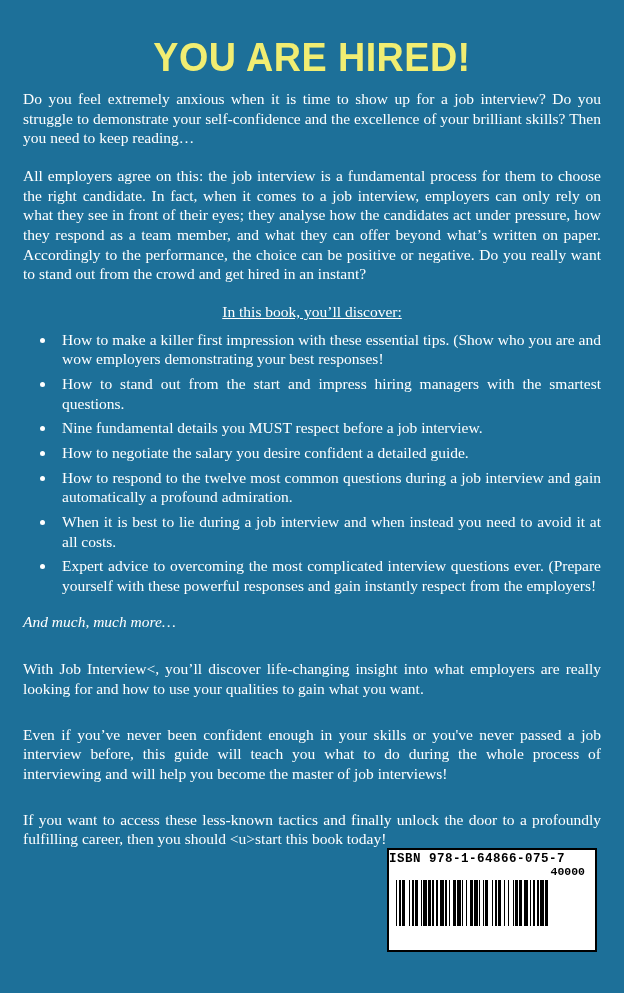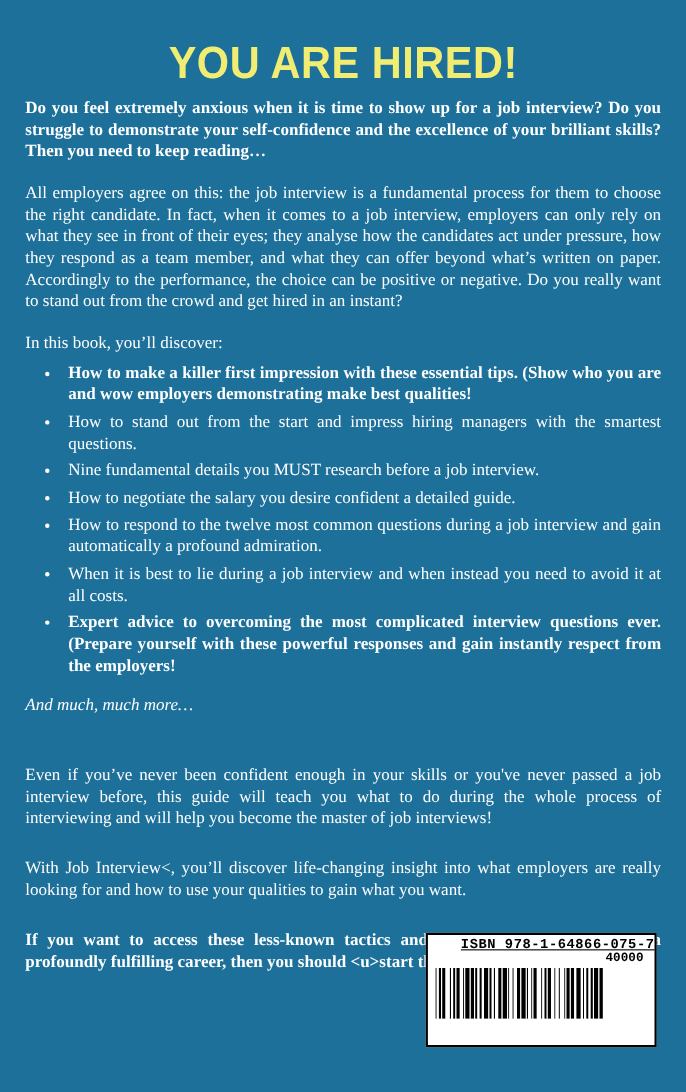--- a/index.html
+++ b/index.html
@@ -36,59 +36,59 @@
     color: #ffffff;
     text-align: center;
     margin-bottom: 24px;
   }
   p {
     font-size: 15.5px;
     line-height: 1.27;
     text-align: justify;
     margin: 0 0 18px 0;
   }
-  .bold { font-weight: bold; }
+  .bold { font-weight: normal; }
   .italic { font-style: italic; }
   .discover-heading {
+    text-decoration: underline;
     margin-bottom: 8px;
-    text-align: left;
+    text-align: center;
   }
   ul.bullets {
     margin: 0 0 16px 0;
     padding-left: 33px;
   }
   ul.bullets li {
     font-size: 15.5px;
     line-height: 1.27;
     text-align: justify;
     margin-bottom: 5px;
     padding-left: 6px;
   }
-  .gap-lg { margin-bottom: 44px; }
+  .gap-lg { margin-bottom: 28px; }
   .gap-md { margin-bottom: 26px; }
   
   .barcode-box {
     position: absolute;
     right: 27px;
     bottom: 41px;
     width: 210px;
     height: 104px;
     background: #ffffff;
     border: 2px solid #000000;
     box-sizing: border-box;
     color: #000000;
     font-family: "Liberation Mono", monospace;
   }
   .isbn-line {
     font-size: 12.5px;
-    text-align: right;
+    text-align: left;
     letter-spacing: 0.5px;
     padding-top: 2px;
     font-weight: bold;
-    text-decoration: underline;
   }
   .price-code {
     font-size: 11.5px;
     text-align: right;
     padding-right: 10px;
     font-weight: bold;
     line-height: 1;
   }
   .bars {
     display: flex;
@@ -116,34 +116,34 @@
   <h1 class="title">YOU ARE HIRED!</h1>
 
 
   <p class="bold">Do you feel extremely anxious when it is time to show up for a job interview? Do you struggle to demonstrate your self-confidence and the excellence of your brilliant skills? Then you need to keep reading…</p>
 
   <p>All employers agree on this: the job interview is a fundamental process for them to choose the right candidate. In fact, when it comes to a job interview, employers can only rely on what they see in front of their eyes; they analyse how the candidates act under pressure, how they respond as a team member, and what they can offer beyond what’s written on paper. Accordingly to the performance, the choice can be positive or negative. Do you really want to stand out from the crowd and get hired in an instant?</p>
 
   <p class="discover-heading">In this book, you’ll discover:</p>
 
   <ul class="bullets">
-    <li class="bold">How to make a killer first impression with these essential tips. (Show who you are and wow employers demonstrating make best qualities!</li>
+    <li class="bold">How to make a killer first impression with these essential tips. (Show who you are and wow employers demonstrating your best responses!</li>
     <li>How to stand out from the start and impress hiring managers with the smartest questions.</li>
-    <li>Nine fundamental details you MUST research before a job interview.</li>
+    <li>Nine fundamental details you MUST respect before a job interview.</li>
     <li>How to negotiate the salary you desire confident a detailed guide.</li>
     <li>How to respond to the twelve most common questions during a job interview and gain automatically a profound admiration.</li>
     <li>When it is best to lie during a job interview and when instead you need to avoid it at all costs.</li>
     <li class="bold">Expert advice to overcoming the most complicated interview questions ever. (Prepare yourself with these powerful responses and gain instantly respect from the employers!</li>
   </ul>
 
   <p class="italic gap-lg">And much, much more…</p>
 
+  <p class="gap-md">With Job Interview&lt;, you’ll discover life-changing insight into what employers are really looking for and how to use your qualities to gain what you want.</p>
+
   <p class="gap-md">Even if you’ve never been confident enough in your skills or you've never passed a job interview before, this guide will teach you what to do during the whole process of interviewing and will help you become the master of job interviews!</p>
-
-  <p class="gap-md">With Job Interview&lt;, you’ll discover life-changing insight into what employers are really looking for and how to use your qualities to gain what you want.</p>
 
   <p class="bold">If you want to access these less-known tactics and finally unlock the door to a profoundly fulfilling career, then you should &lt;u&gt;start this book today!</p>
 
   <div class="barcode-box">
     <div class="isbn-line">ISBN 978-1-64866-075-7</div>
     <div class="price-code">40000</div>
     <div class="bars" id="bars">
         <span style="width: 1.3px;"></span>
         <span style="width: 1.3px;"></span>
         <span style="width: 2.6px;"></span>

